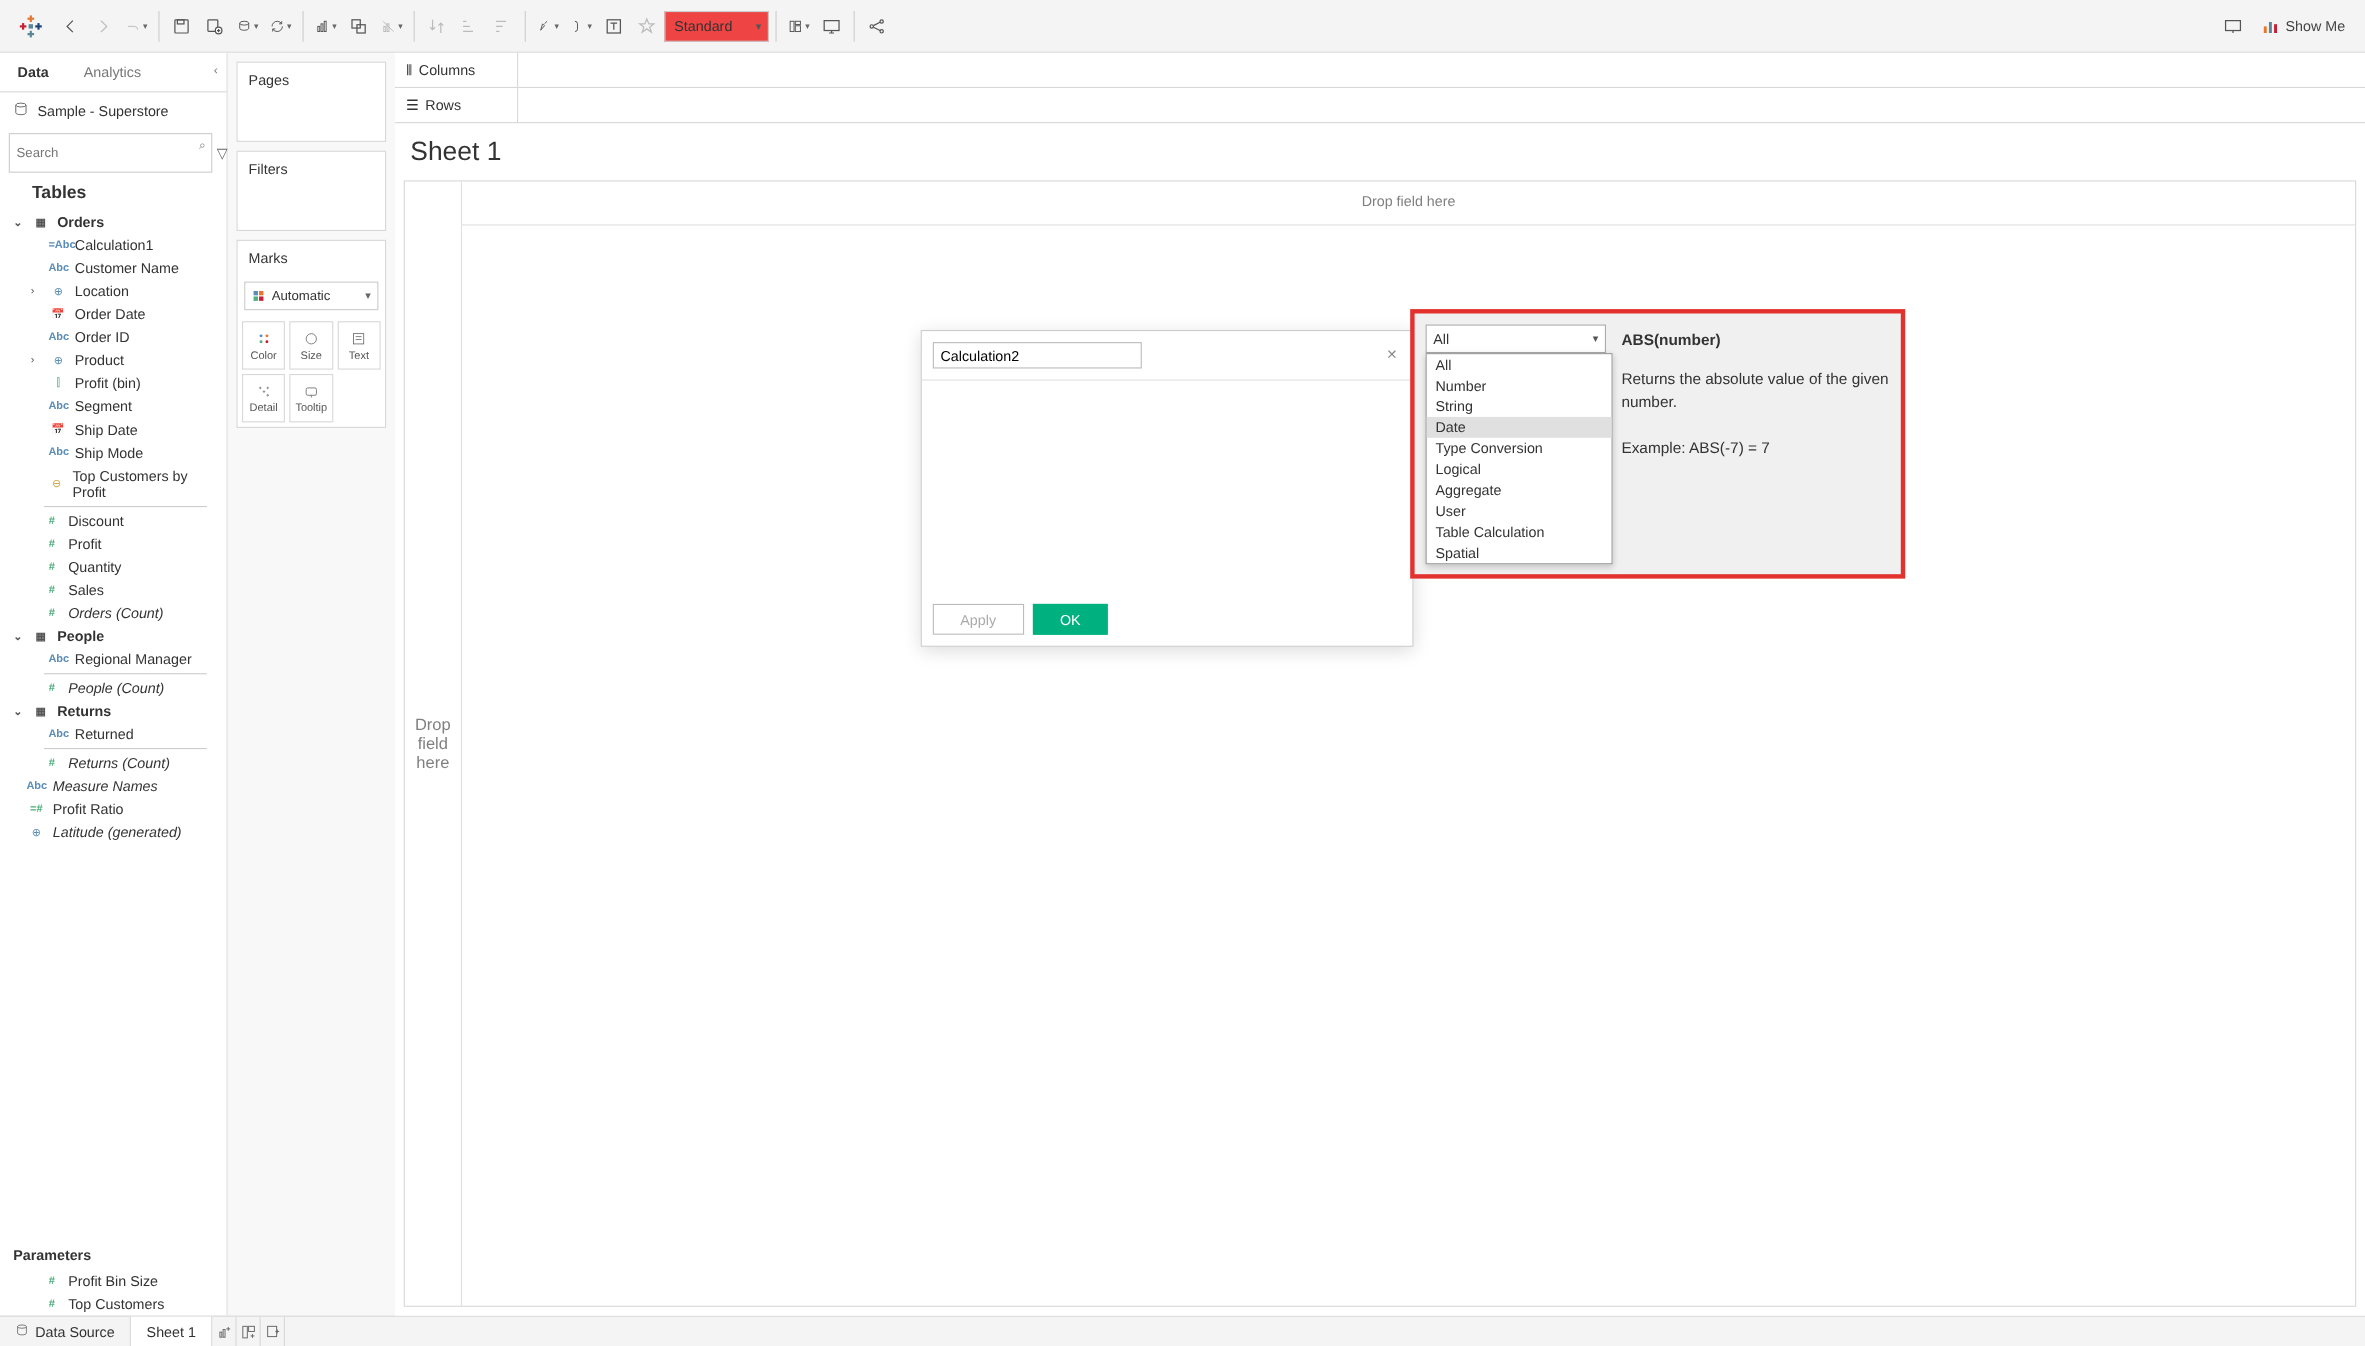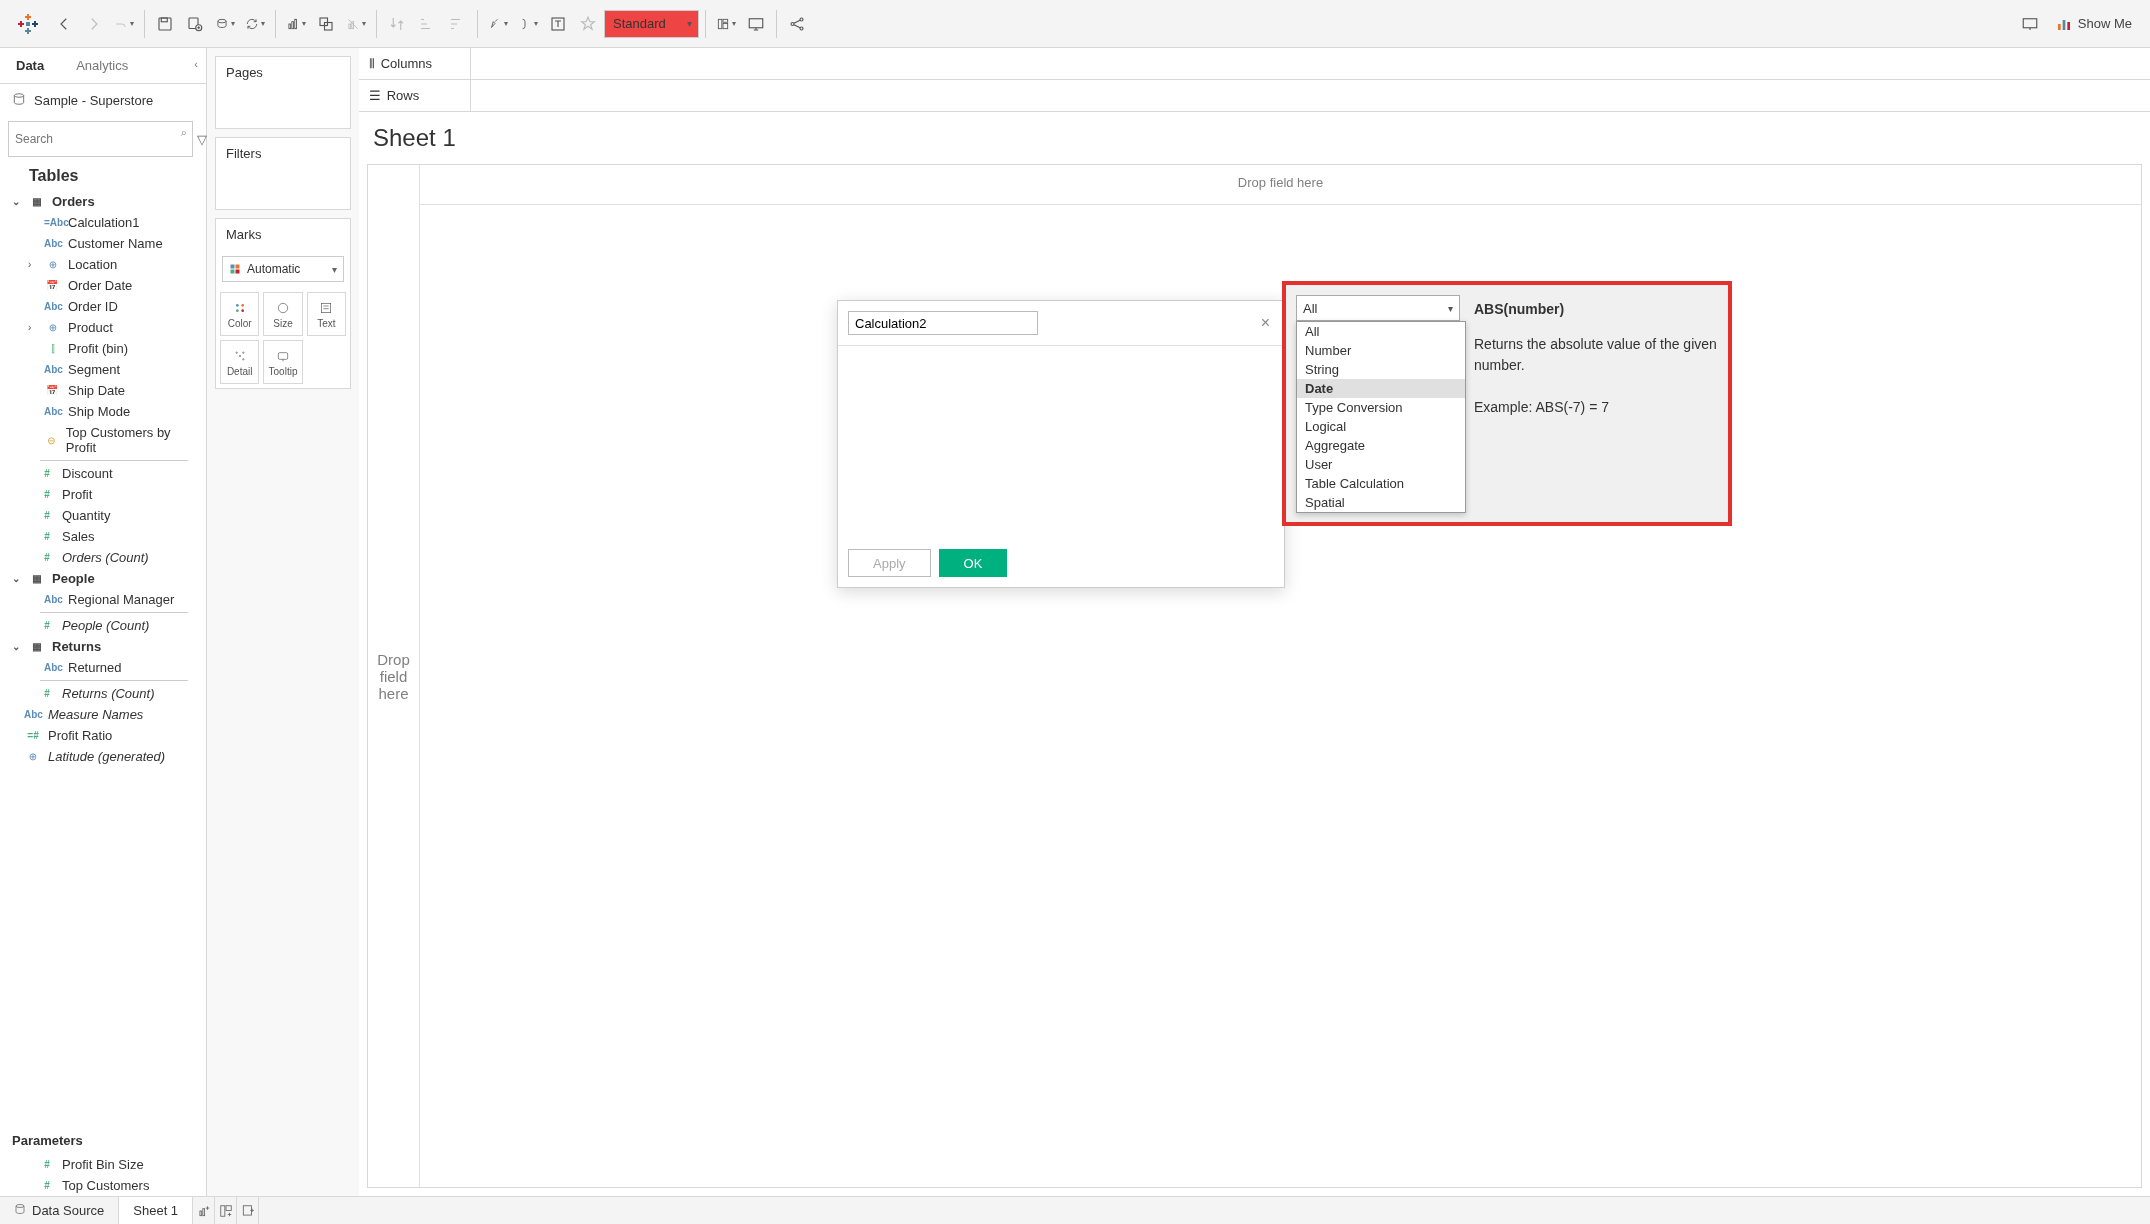--- a/index.html
+++ b/index.html
@@ -91,21 +91,21 @@
 .btn.primary { background: #00b180; border-color: #00b180; color: #fff; }
 .expand-handle { position: absolute; right: -8px; top: 50%; width: 10px; height: 24px; display: flex; align-items: center; justify-content: center; font-size: 10px; color: #666; }
 
 
 .func-panel { position: absolute; left: 923px; top: 233px; width: 450px; height: 245px; border: 4px solid #e3312e; background: #f0f0f0; z-index: 20; display: flex; }
 .func-left { width: 178px; display: flex; flex-direction: column; padding: 10px 0 10px 10px; }
 .func-select { height: 26px; border: 1px solid #aaa; background: #fff; display: flex; align-items: center; padding: 0 6px; font-size: 13px; position: relative; margin-right: 4px; }
 .func-select::after { content: "▾"; position: absolute; right: 6px; font-size: 10px; color: #555; }
 .func-dropdown { position: absolute; top: 36px; left: 10px; width: 170px; background: #fff; border: 1px solid #999; box-shadow: 0 2px 6px rgba(0,0,0,0.2); z-index: 30; }
 .func-dropdown div { padding: 2px 8px; font-size: 13px; cursor: pointer; }
-.func-dropdown div.sel { background: #e0e0e0; font-weight: bold; }
+.func-dropdown div.sel { background: #e0e0e0; }
 .func-list { flex: 1; border: 1px solid #aaa; background: #fff; margin-top: 4px; margin-right: 4px; overflow: hidden; padding-top: 154px; }
 .func-list div { padding: 1px 8px; font-size: 13px; }
 .func-right { flex: 1; padding: 14px 10px; font-family: Menlo, Consolas, monospace; font-size: 14px; line-height: 1.5; }
 .func-sig { font-weight: 600; margin-bottom: 14px; }
 
 
 .bottom { height: 28px; border-top: 1px solid #d8d8d8; background: #f4f4f4; display: flex; align-items: center; }
 .btab { padding: 0 14px; height: 100%; display: flex; align-items: center; gap: 6px; font-size: 13px; cursor: pointer; border-right: 1px solid #d8d8d8; }
 .btab.active { background: #fff; }
 .btab-ico { width: 22px; display: flex; align-items: center; justify-content: center; height: 100%; border-right: 1px solid #d8d8d8; cursor: pointer; }

